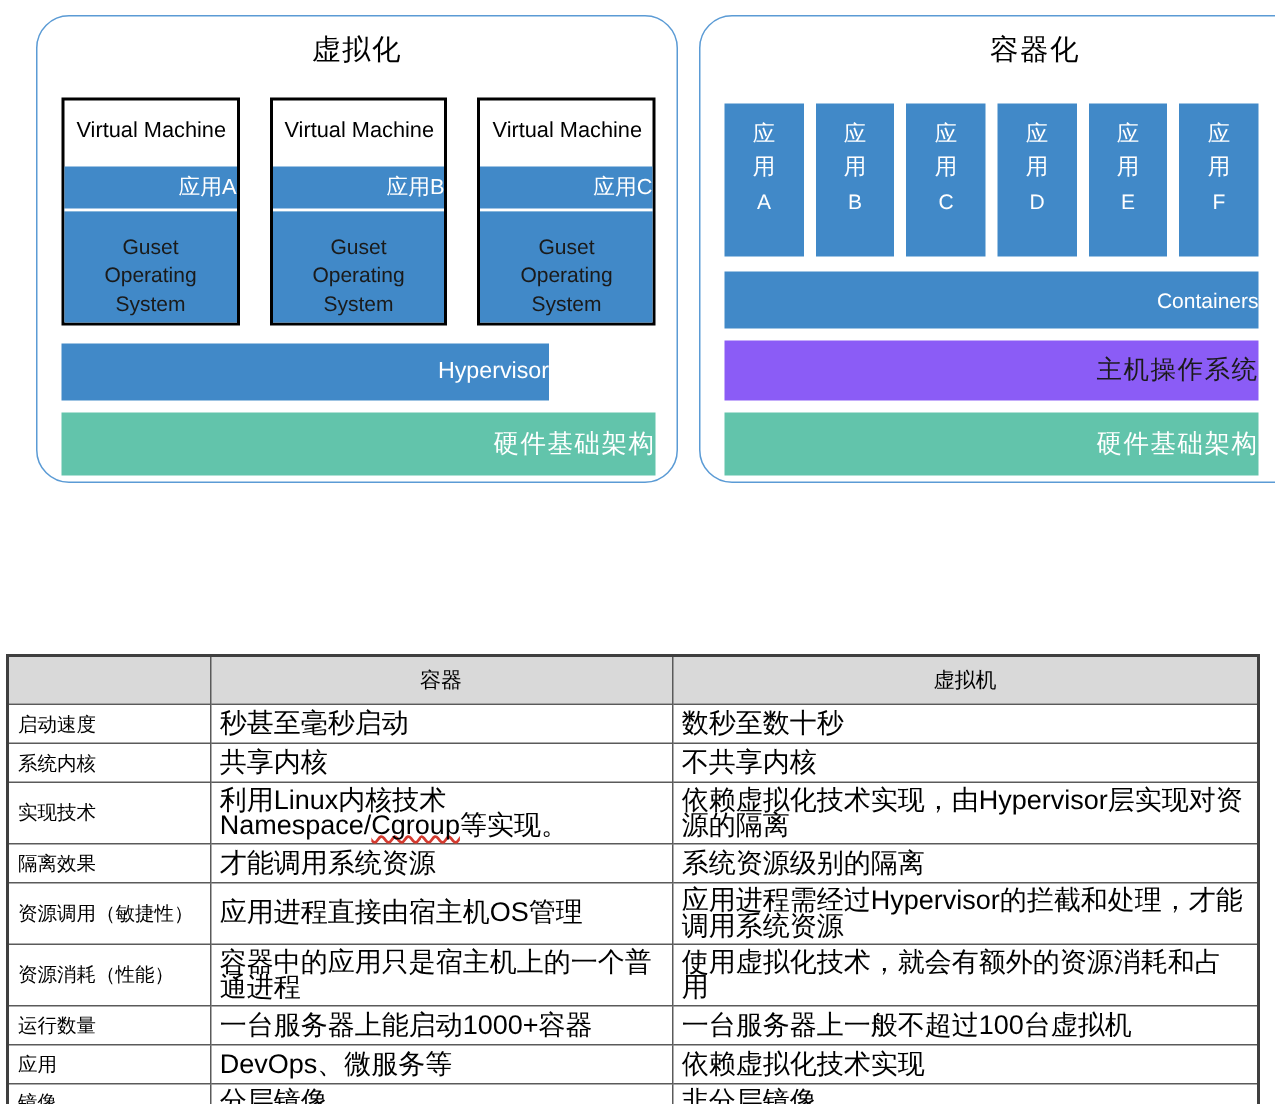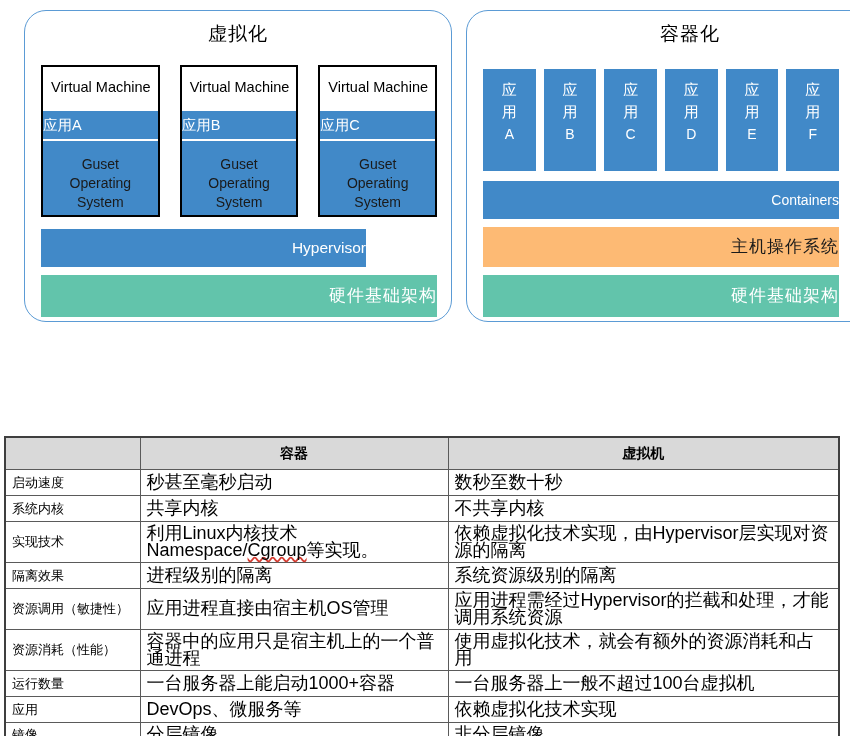--- a/index.html
+++ b/index.html
@@ -74,21 +74,21 @@
   .vm-title {
     font-size: 14.5px;
     padding: 12px 0 0 8px;
     height: 44px;
     box-sizing: border-box;
     color: #000;
   }
   .vm-app {
     background: #4189C8;
     color: #ffffff;
-    text-align: left;
+    text-align: right;
     font-size: 14.5px;
     line-height: 28px;
     height: 28px;
     border-bottom: 2px solid #ffffff;
   }
   .vm-guest {
     background: #4189C8;
     color: #1a1a1a;
     flex: 1;
     text-align: center;
@@ -157,21 +157,21 @@
     background: #4189C8;
     color: #ffffff;
     font-size: 14px;
     line-height: 38px;
   }
   .bar-hostos {
     left: 16px;
     top: 216px;
     width: 356px;
     height: 40px;
-    background: #fdba74;
+    background: #8b5cf6;
     color: #1a1a1a;
     font-size: 17px;
     line-height: 40px;
     letter-spacing: 1px;
   }
   .bar-hw-right {
     left: 16px;
     top: 264px;
     width: 356px;
     height: 42px;
@@ -204,21 +204,21 @@
     font-size: 18px;
     line-height: 17px;
     vertical-align: middle;
     color: #000;
     height: 26px;
     box-sizing: border-box;
     text-align: left;
   }
   #comparison-table thead th {
     background: #D9D9D9;
-    font-weight: bold;
+    font-weight: normal;
     font-size: 14px;
     text-align: center;
     height: 32px;
   }
   #comparison-table thead th.corner {
     background: #D9D9D9;
   }
   #comparison-table tbody td.rowhead {
     font-size: 13px;
   }
@@ -329,21 +329,21 @@
         <td>共享内核</td>
         <td>不共享内核</td>
       </tr>
       <tr>
         <td class="rowhead">实现技术</td>
         <td>利用Linux内核技术Namespace/<span class="spellerr">Cgroup</span>等实现。</td>
         <td>依赖虚拟化技术实现，由Hypervisor层实现对资源的隔离</td>
       </tr>
       <tr>
         <td class="rowhead">隔离效果</td>
-        <td>进程级别的隔离</td>
+        <td>才能调用系统资源</td>
         <td>系统资源级别的隔离</td>
       </tr>
       <tr>
         <td class="rowhead">资源调用（敏捷性）</td>
         <td>应用进程直接由宿主机OS管理</td>
         <td>应用进程需经过Hypervisor的拦截和处理，才能调用系统资源</td>
       </tr>
       <tr>
         <td class="rowhead">资源消耗（性能）</td>
         <td>容器中的应用只是宿主机上的一个普通进程</td>

